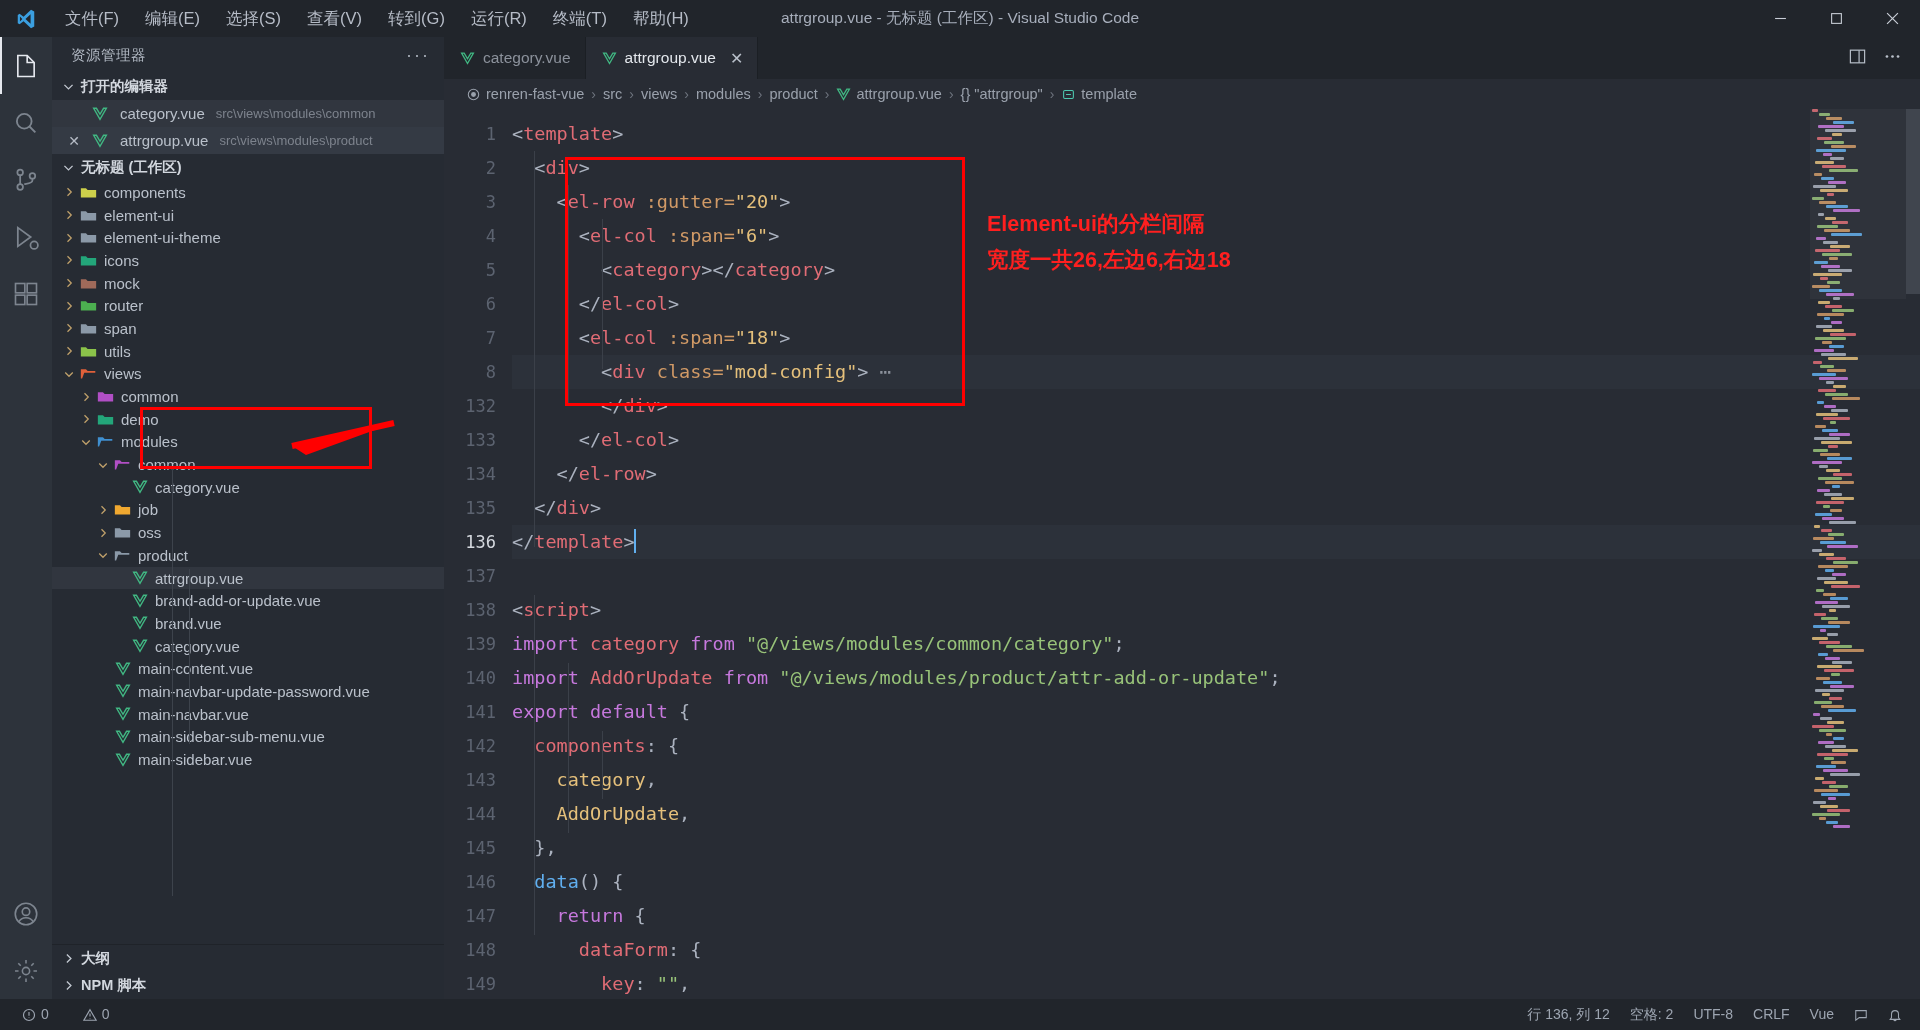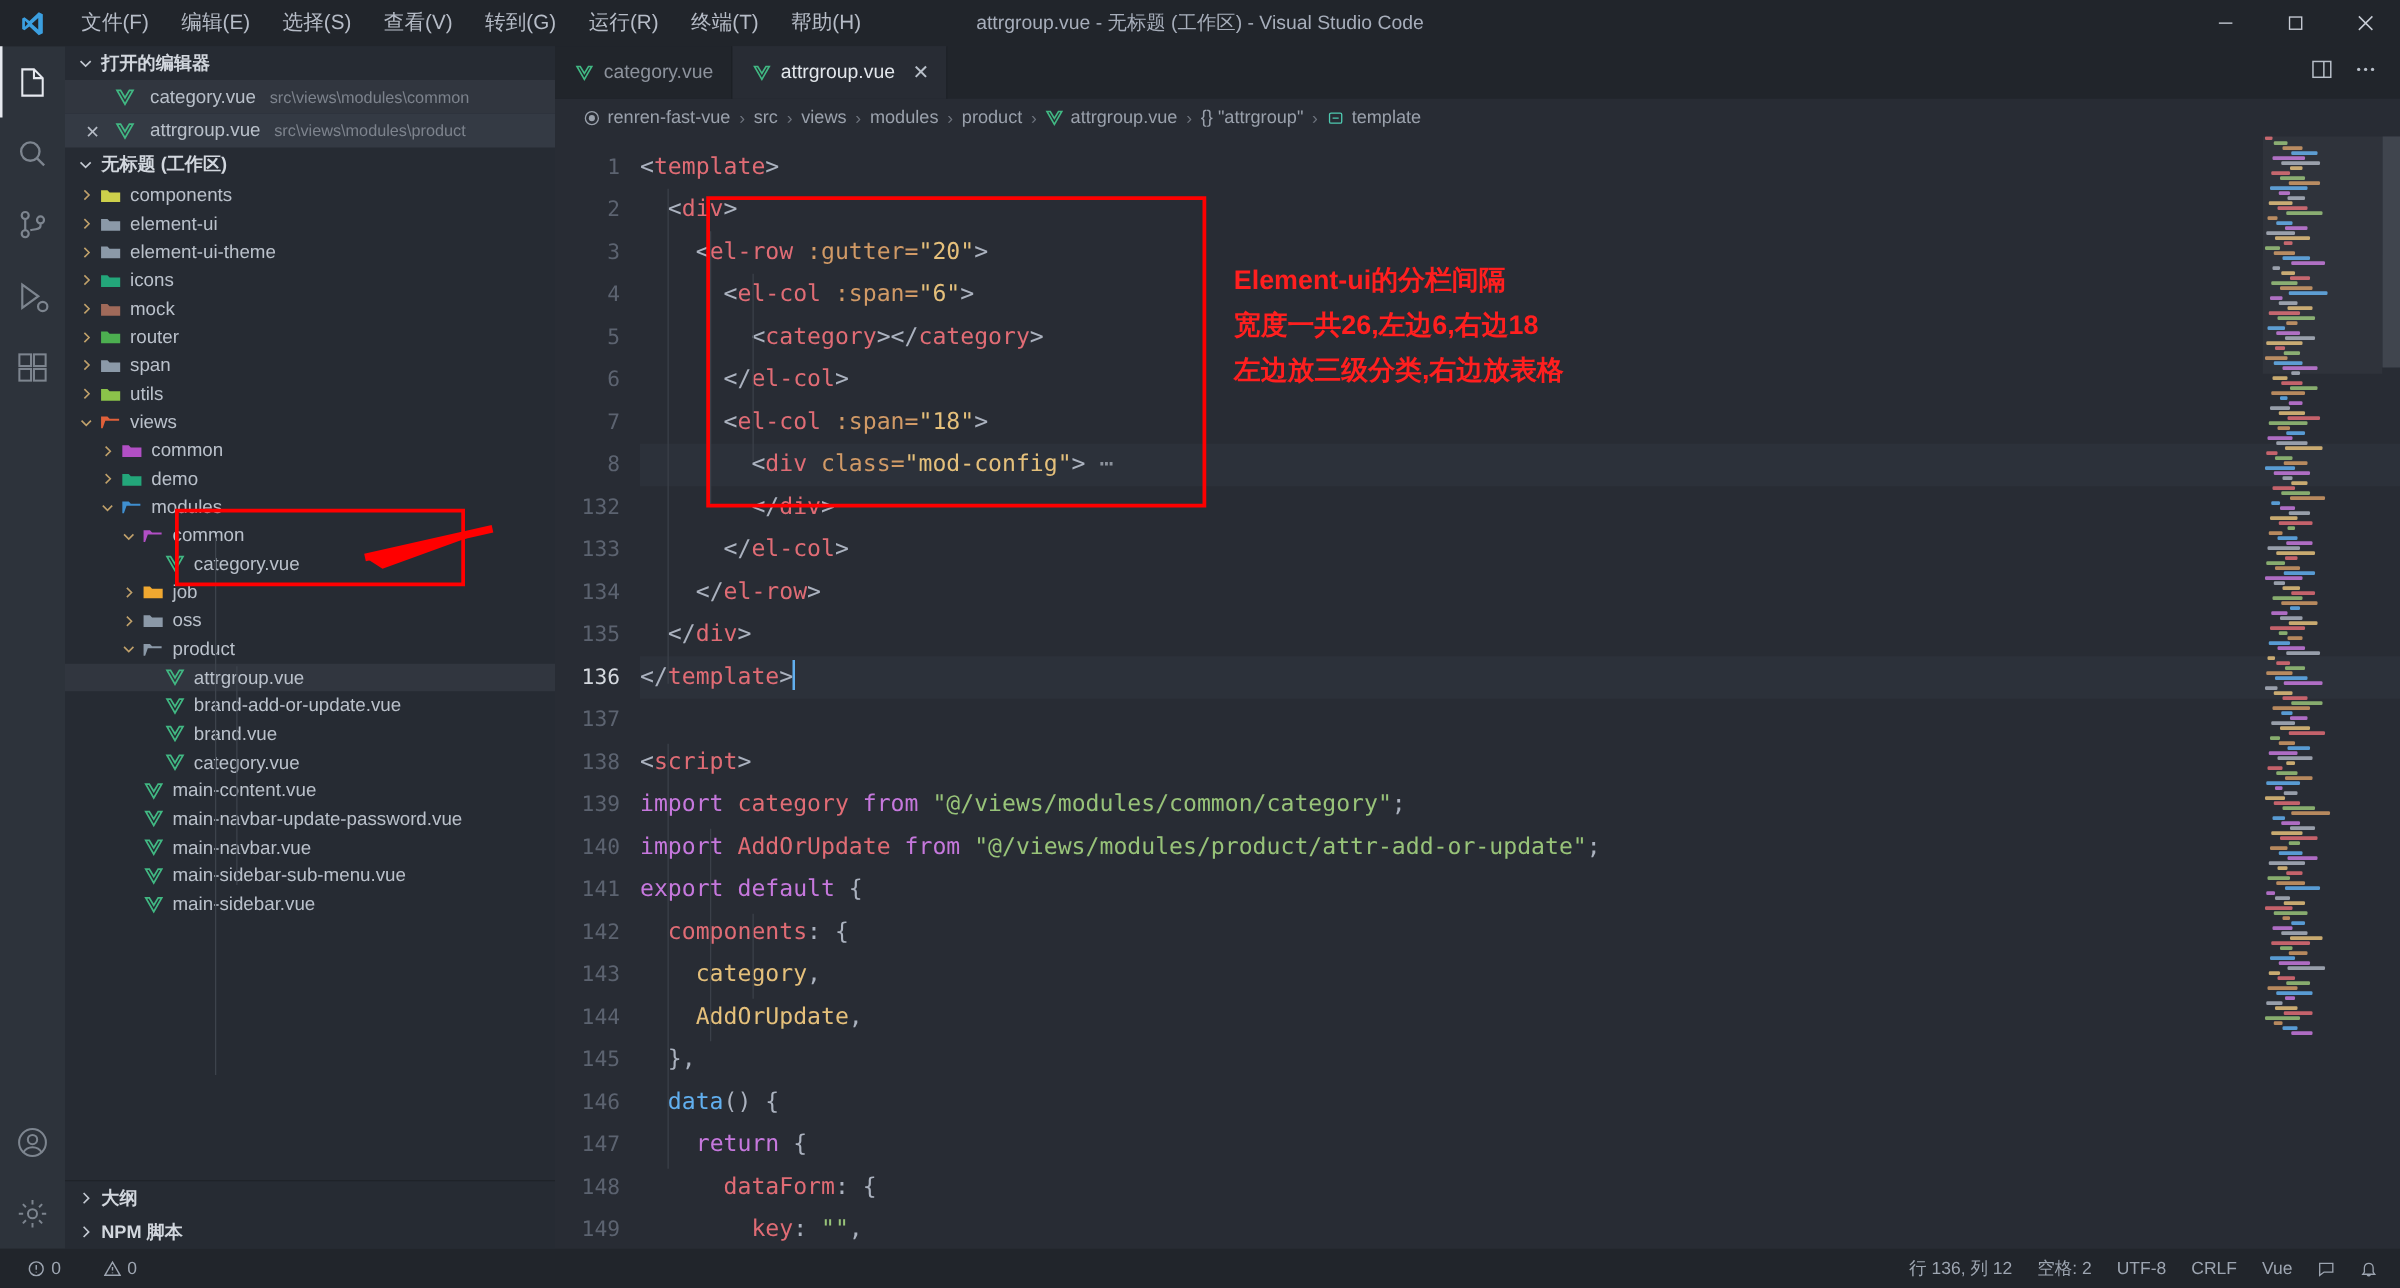--- a/index.html
+++ b/index.html
@@ -304,20 +304,24 @@
       </div>
       <div class="act-icon">
         <svg viewBox="0 0 24 24" fill="none" stroke="currentColor" stroke-width="1.35">
           <circle cx="12" cy="12" r="3.1"></circle>
           <path d="M12 2.6v3M12 18.4v3M2.6 12h3M18.4 12h3M5.4 5.4l2.1 2.1M16.5 16.5l2.1 2.1M18.6 5.4l-2.1 2.1M7.5 16.5l-2.1 2.1"></path>
         </svg>
       </div>
     </div>
 
     <div class="sidebar">
+      <div class="sidebar-head">
+        <span>资源管理器</span>
+        <span class="dots">···</span>
+      </div>
 
       <div class="section-header">
         <span class="chev">
           <svg viewBox="0 0 16 16" fill="none" stroke="currentColor" stroke-width="1.6">
               <path d="M3 6l5 5 5-5"></path>
             </svg>
         </span>
         <span>打开的编辑器</span>
       </div>
       <div id="open-editors">
@@ -1391,21 +1395,21 @@
             <div class="mm-line" style="padding-left: 16px;">
               <div class="mm-seg" style="width: 12px; background: rgb(97, 175, 239);"></div>
             </div>
             <div class="mm-line" style="padding-left: 23px;">
               <div class="mm-seg" style="width: 17px; background: rgb(198, 120, 221);"></div>
             </div>
           </div>
         <div class="scroll-slider"></div>
 
         <div class="anno-box" style="left:121px; top:48px; width:400px; height:249px;"></div>
-        <div class="anno-text" id="anno-text" style="left:543px; top:97px;"><div>Element-ui的分栏间隔</div><div>宽度一共26,左边6,右边18</div><div>左边放三级分类,右边放表格</div></div>
+        <div class="anno-text" id="anno-text" style="left:543px; top:97px;"><div>Element-ui的分栏间隔</div><div>宽度一共26,左边6,右边18</div></div>
       </div>
     </div>
   </div>
 
   <div class="statusbar">
     <div class="sb-left">
       <span class="sb-item">
         <svg viewBox="0 0 16 16" fill="none" stroke="currentColor" stroke-width="1.3">
             <circle cx="8" cy="8" r="6.3"></circle>
             <path d="M8 4.6v4.2M8 10.8v.6"></path>

